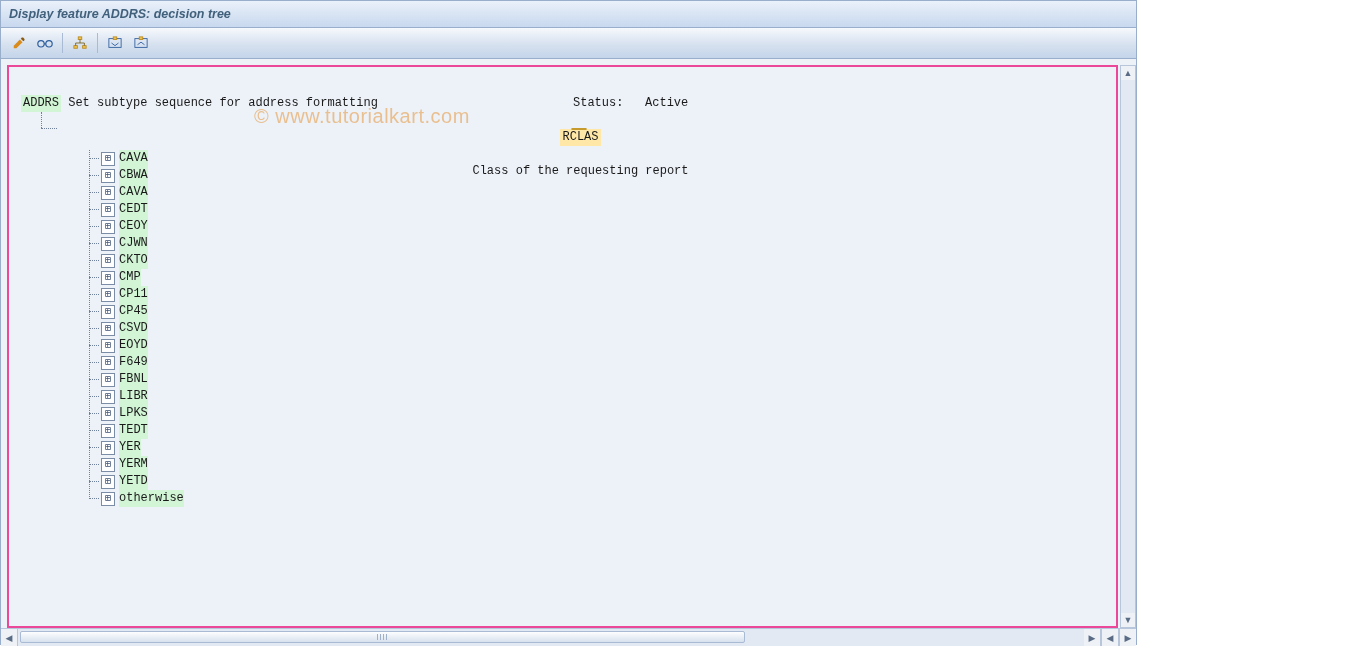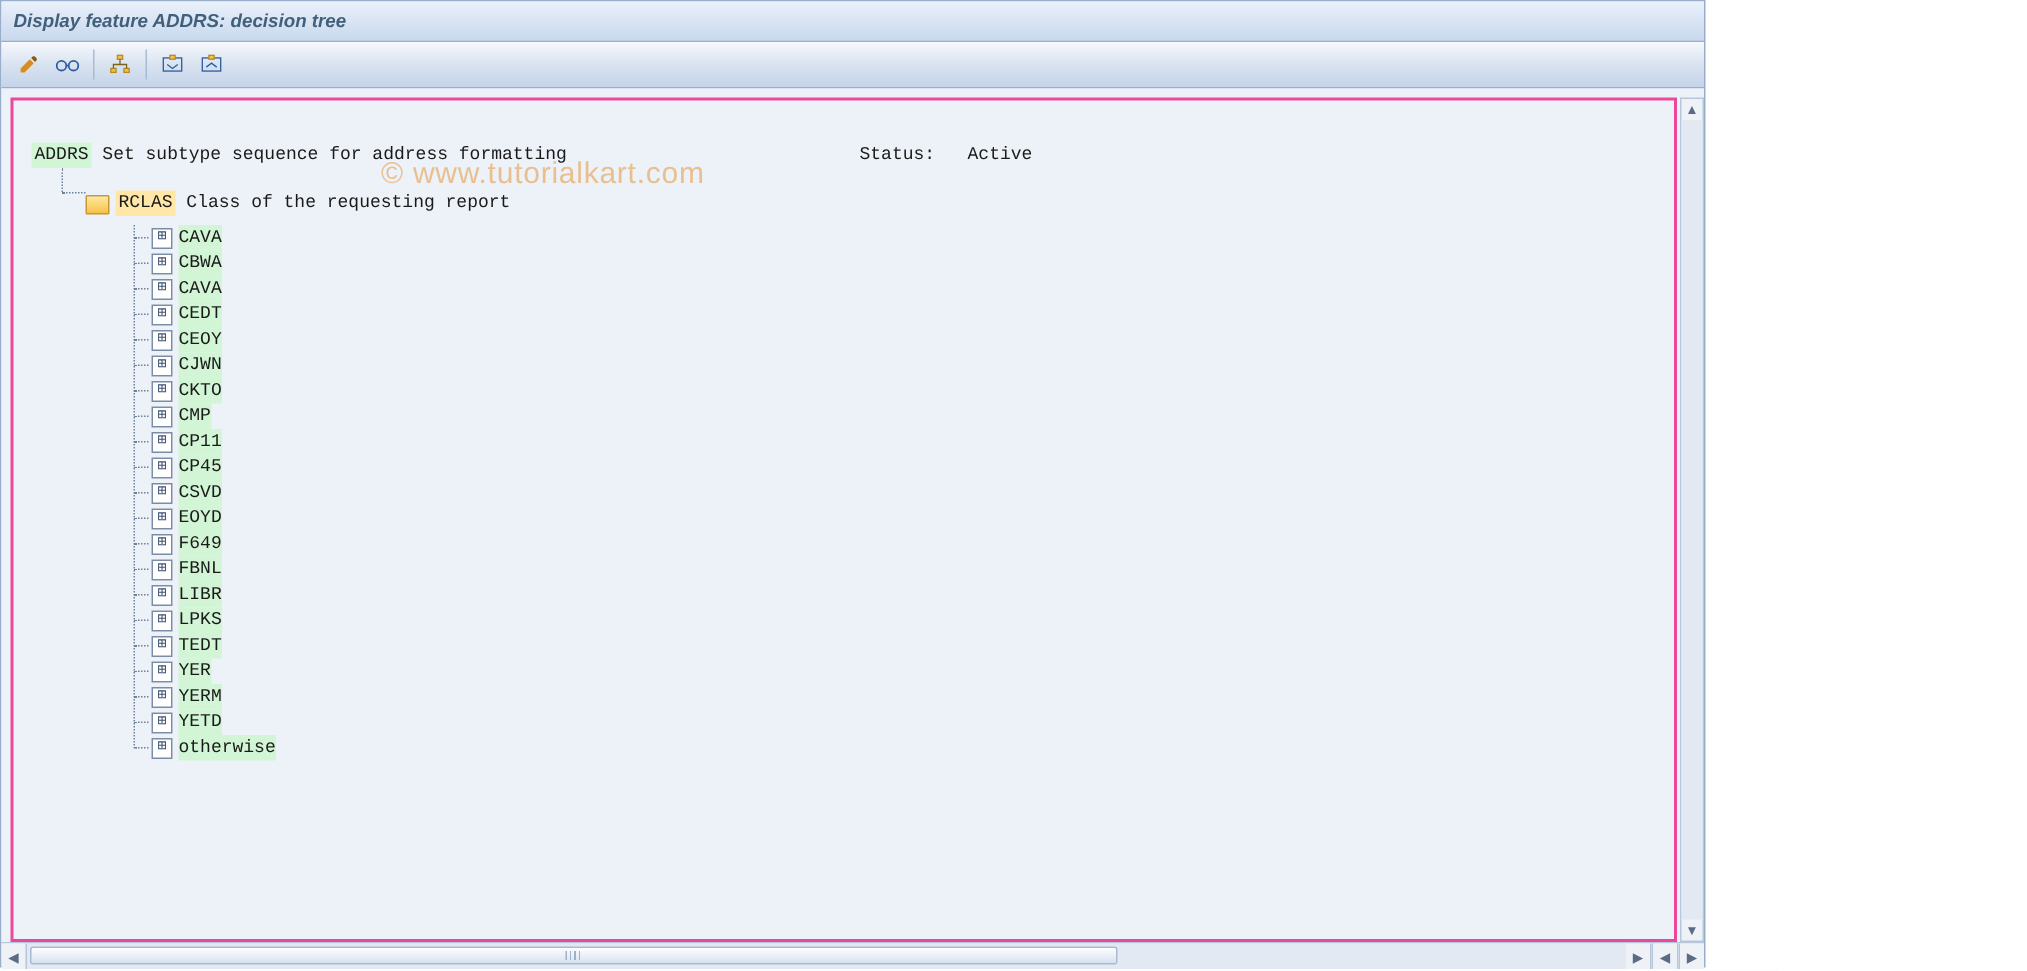--- a/index.html
+++ b/index.html
@@ -327,21 +327,21 @@
         </div>
         <div class="status-col">
           <span>Status:</span>
           <span>&nbsp;</span>
           <span>Active</span>
         </div>
 
         <div class="vline-root"></div>
         <div class="hline-root"></div>
 
-        <div class="row" style="margin-left:36px; margin-top:15px;">
+        <div class="row" style="margin-left:36px; margin-top:15px;flex-direction:column;">
           <span class="folder-icon"></span>
           <span class="hl-node">RCLAS</span>
           <span>&nbsp;</span>
           <span>Class of the requesting report</span>
         </div>
 
         <div class="child-block" id="leaves">
           <div class="child-vline"></div>
 
         <div class="child-row">

